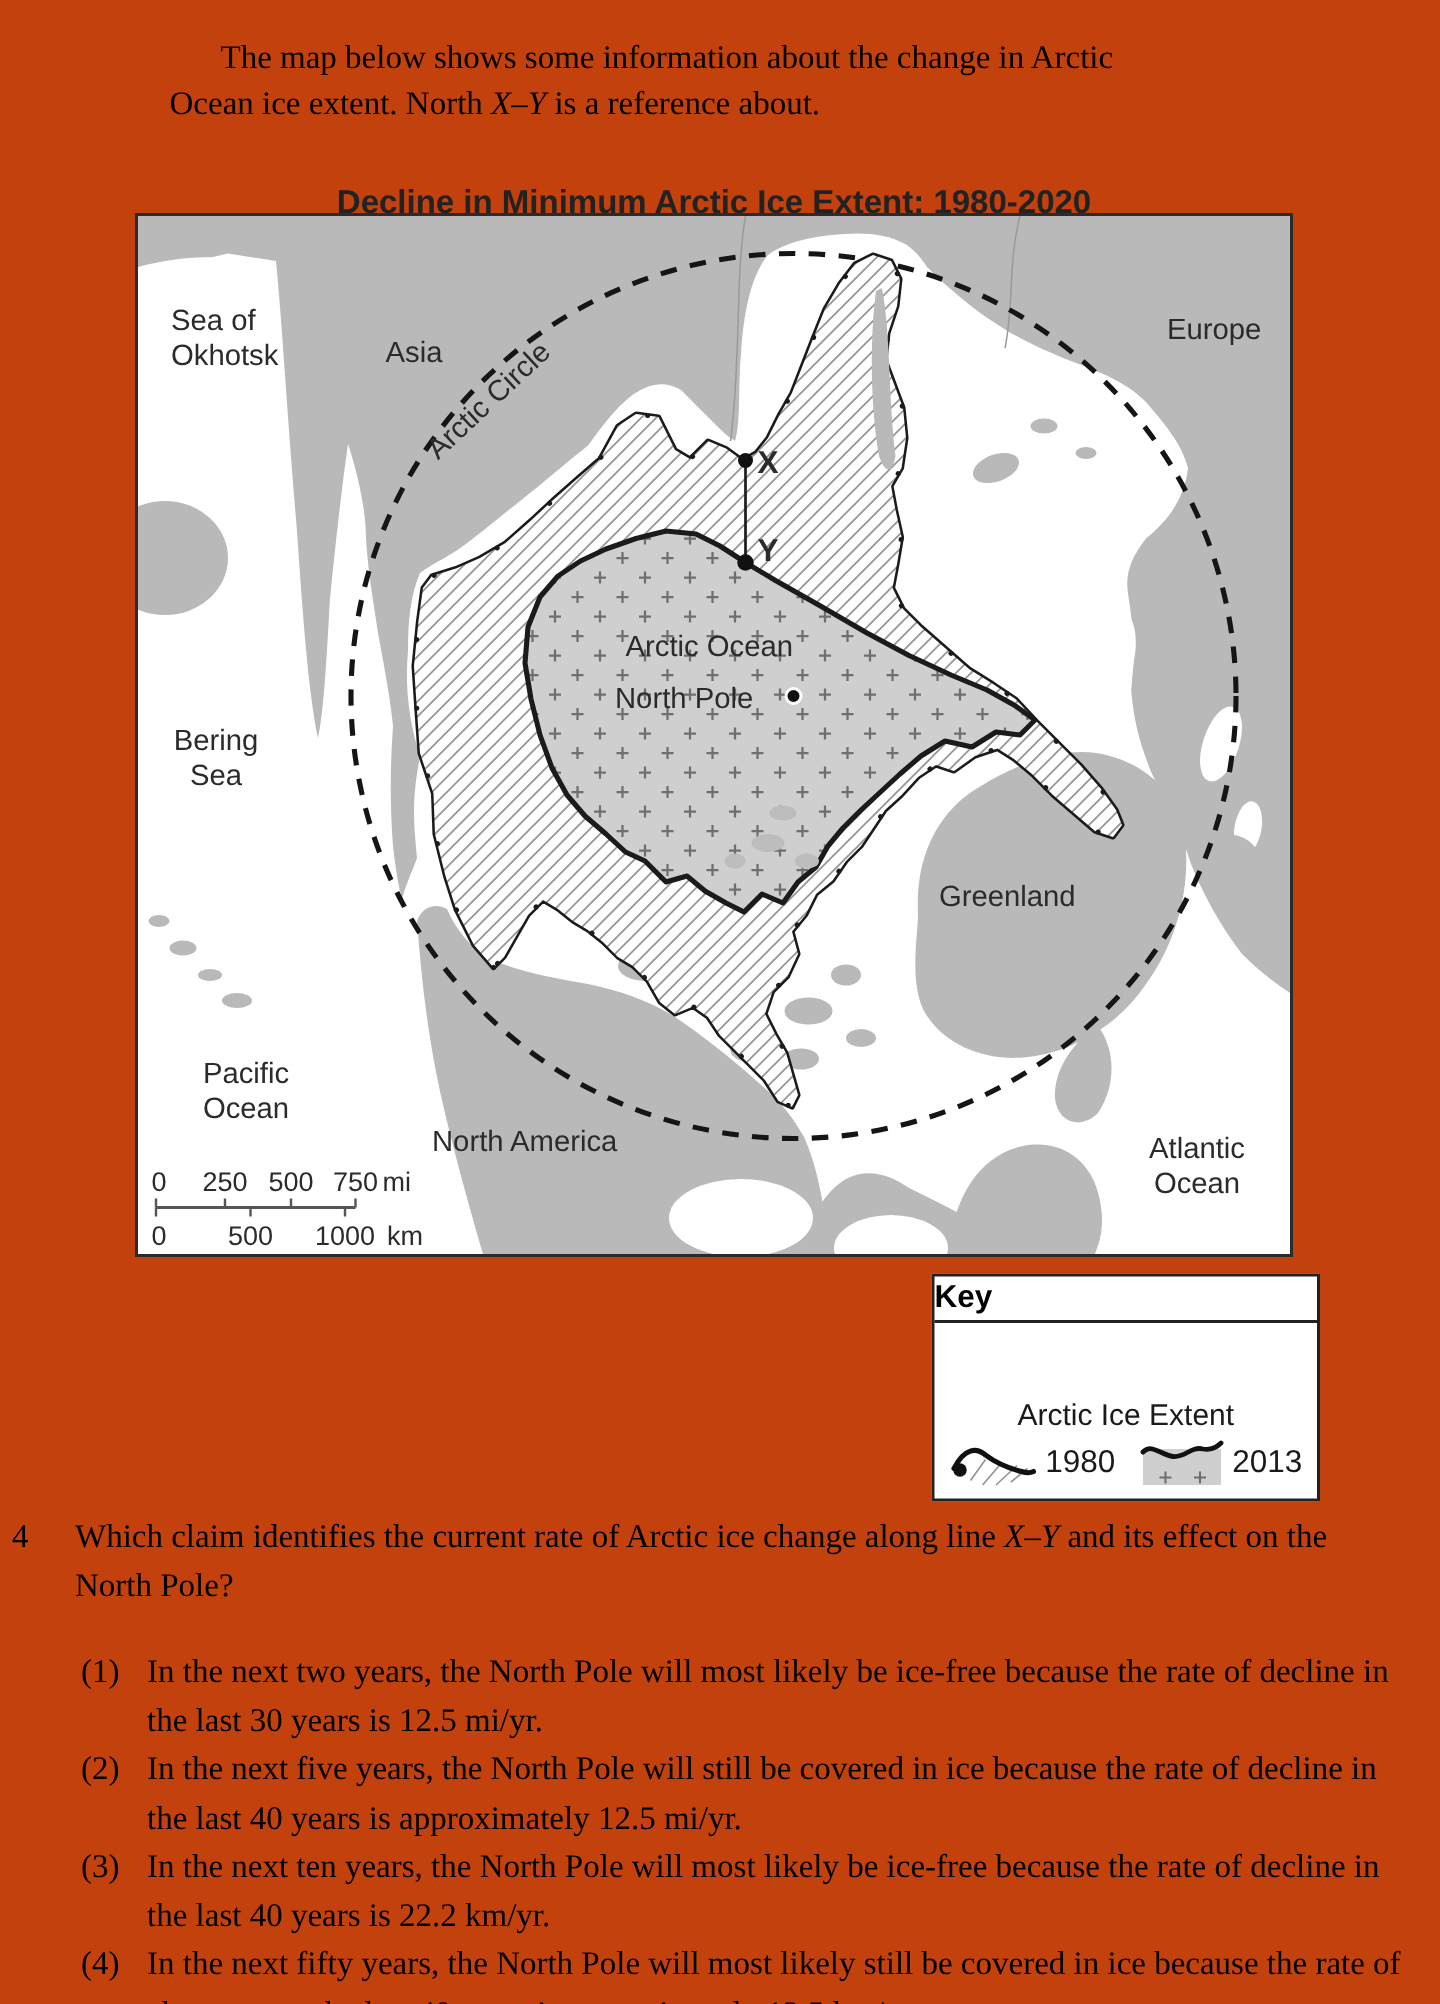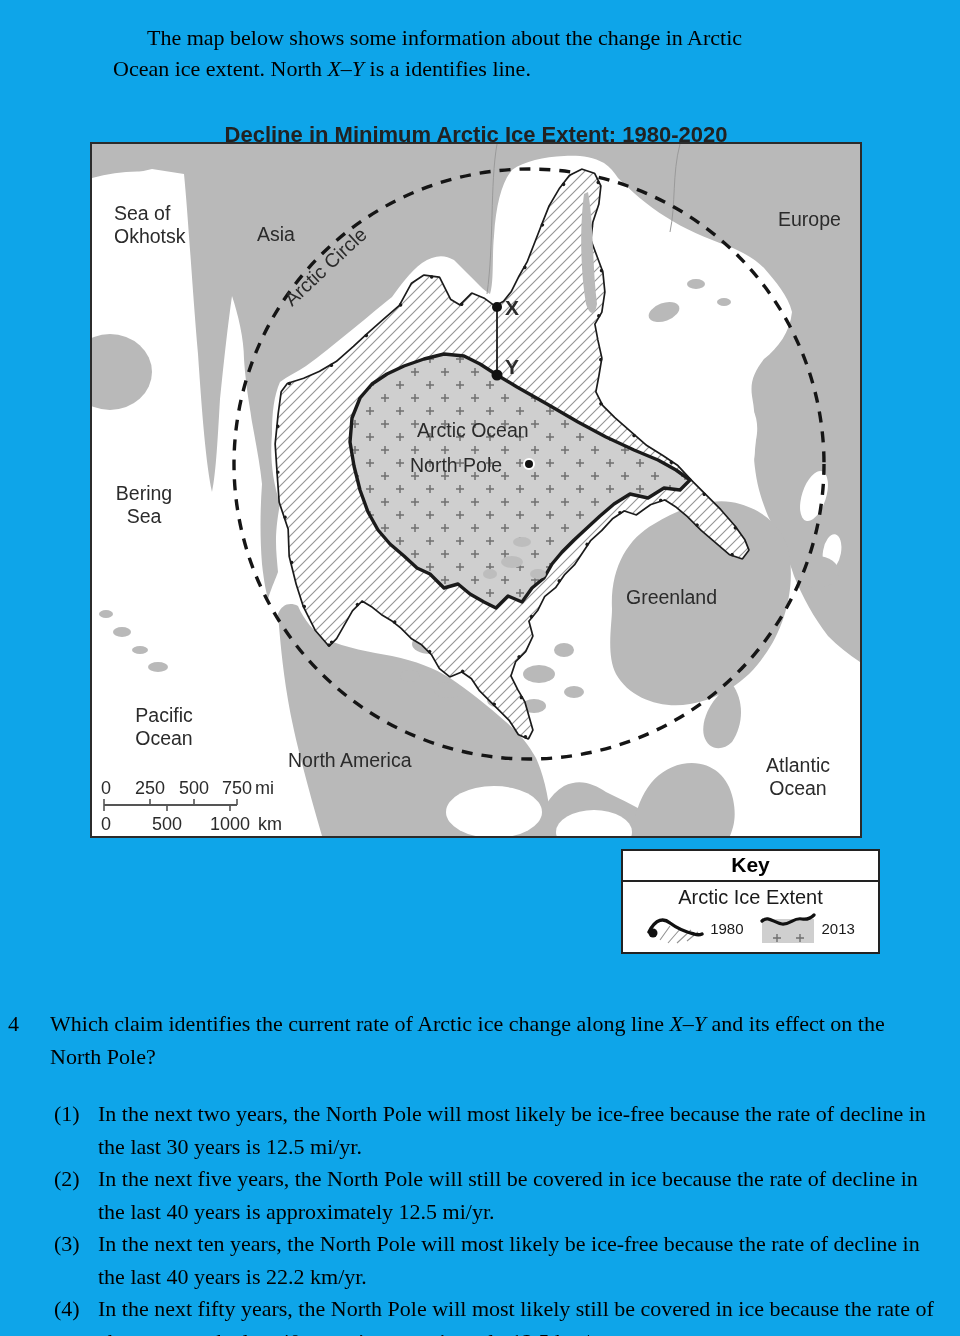--- a/index.html
+++ b/index.html
@@ -1,53 +1,53 @@
 <!DOCTYPE html>
 <html><head>
 <meta charset="utf-8">
 <style>
   html,body{margin:0;padding:0;background:#fff;}
-  .page{position:relative;width:960px;height:1336px;background:#0ea5e9;overflow:hidden;
+  .page{position:relative;width:960px;height:1336px;background:#c2410c;overflow:hidden;
         font-family:"Liberation Serif", serif;color:#000;text-decoration:underline;}
   
   .intro{position:absolute;left:113px;top:22px;width:740px;font-size:22px;line-height:31px;}
   .intro .ind{padding-left:34px;}
   
   .map-title{position:absolute;left:90px;top:110px;width:772px;text-align:center;
              font-family:"Liberation Sans", sans-serif;font-weight:bold;font-size:22px;color:#222;margin-top:12px;}
   
   .map-frame{position:absolute;left:90px;top:142px;width:768px;height:692px;border:2px solid #2b2b2b;background:#fff;}
   .map-frame svg{display:block;}
   
   .key-box{position:absolute;left:621px;top:849px;width:255px;border:2px solid #222;
            font-family:"Liberation Sans", sans-serif;background:#fff;}
-  .key-head{border-bottom:2px solid #222;text-align:center;font-weight:bold;font-size:21px;padding:2px 0 3px;}
-  .key-sub{text-align:center;font-size:20px;color:#1a1a1a;padding-top:4px;}
+  .key-head{border-bottom:2px solid #222;font-weight:bold;font-size:21px;padding:2px 0 3px;}
+  .key-sub{text-align:center;font-size:20px;color:#1a1a1a;padding-top:4px;margin-top:47px;}
   .key-row{display:flex;align-items:center;justify-content:center;gap:6px;padding:1px 4px 6px;}
-  .key-year{font-size:15px;color:#1a1a1a;}
+  .key-year{font-size:21px;color:#1a1a1a;}
   
   .question{position:absolute;left:8px;top:1007px;width:944px;font-size:22px;line-height:33px;}
   .q-row{display:flex;}
   .q-num{width:42px;flex:none;}
   .q-text{width:885px;}
   .opts{margin-top:25px;margin-left:46px;}
   .opt-row{display:flex;line-height:32.5px;}
   .opt-num{width:44px;flex:none;}
   .opt-text{width:850px;}
   i{font-style:italic;}
   .maplabel{font-family:"Liberation Sans", sans-serif;fill:#2b2b2b;}
 </style>
 </head>
 <body>
 
 <div class="page">
 
   <div class="intro">
     <span class="ind">The map below shows some information about the change in Arctic</span><br>
-    <span>Ocean ice extent. North </span><i>X–Y</i><span> is a identifies line.</span>
+    <span>Ocean ice extent. North </span><i>X–Y</i><span> is a reference about.</span>
   </div>
 
   <div class="map-title">Decline in Minimum Arctic Ice Extent: 1980-2020</div>
 
   <div class="map-frame">
     <svg viewBox="0 0 768 692" width="768" height="692">
       <defs>
         <pattern id="hatch" patternUnits="userSpaceOnUse" width="10" height="10">
           <rect width="10" height="10" fill="#ffffff"></rect>
           <path d="M-2,12 L12,-2 M-2,2 L2,-2 M8,12 L12,8" stroke="#949494" stroke-width="1.1"></path>

